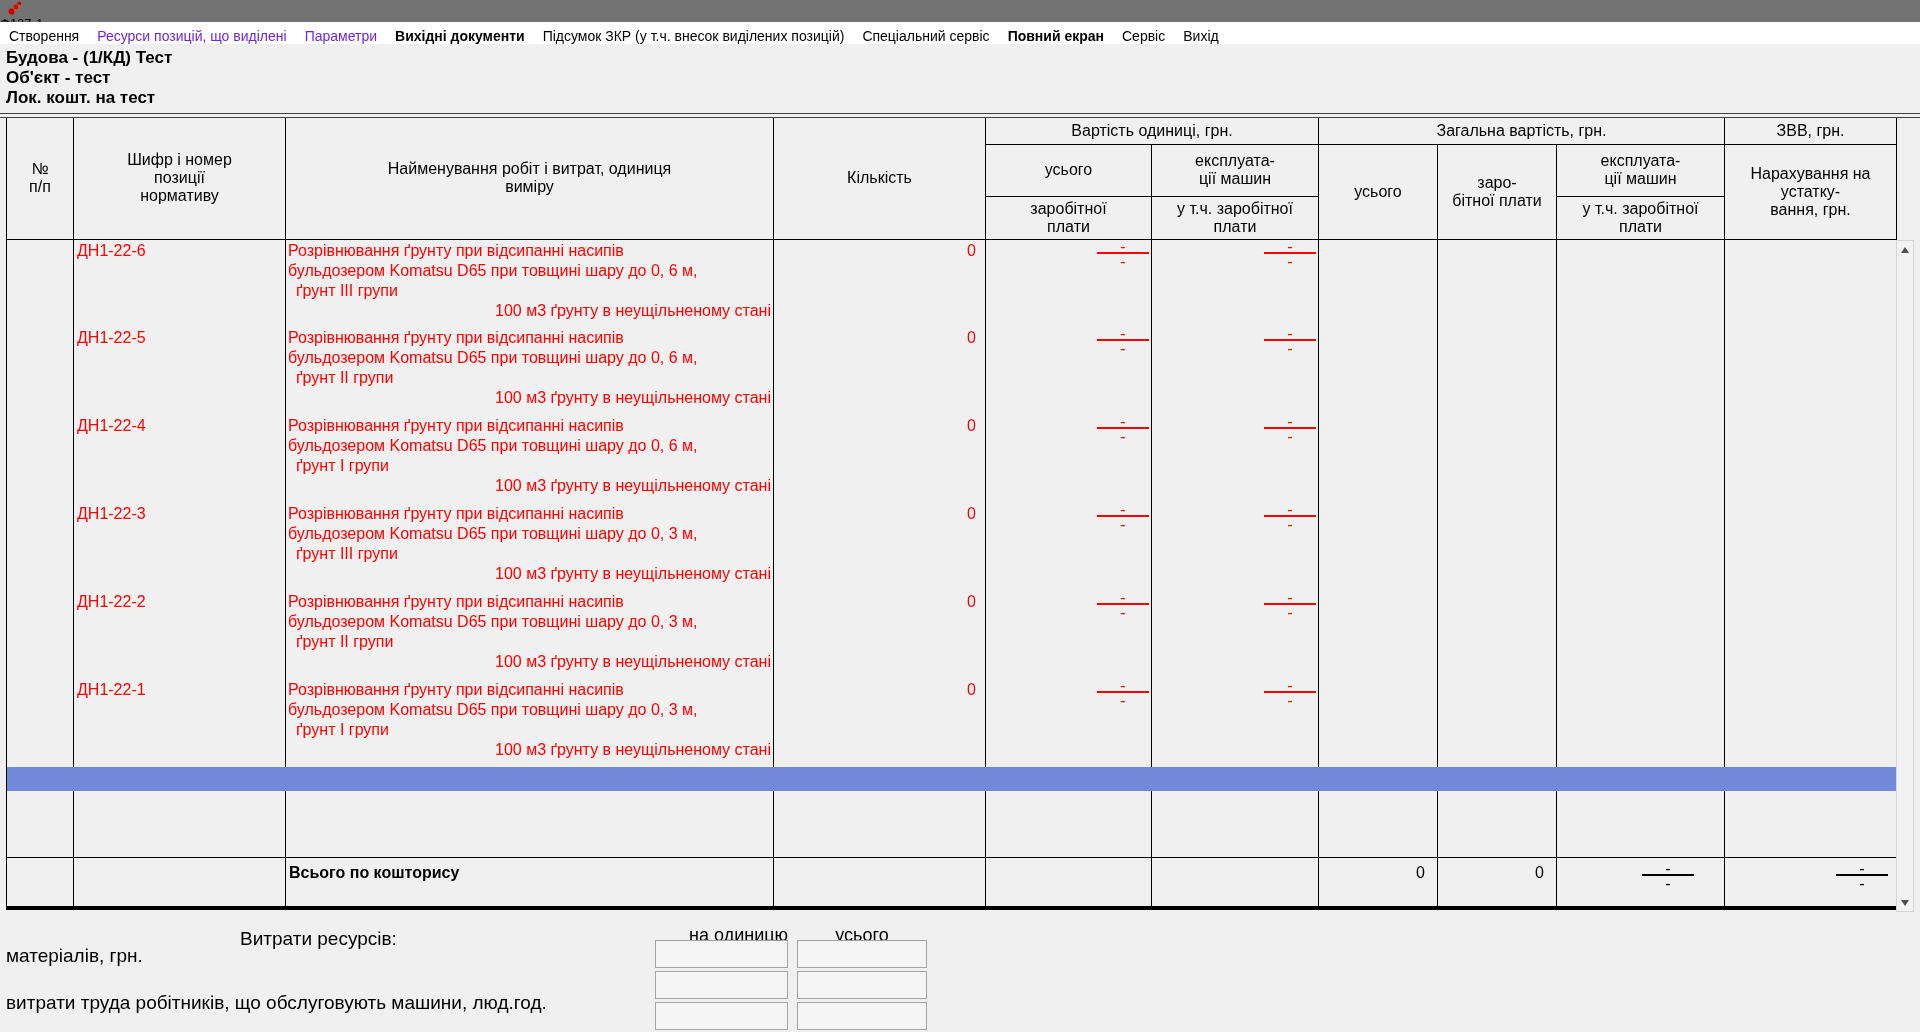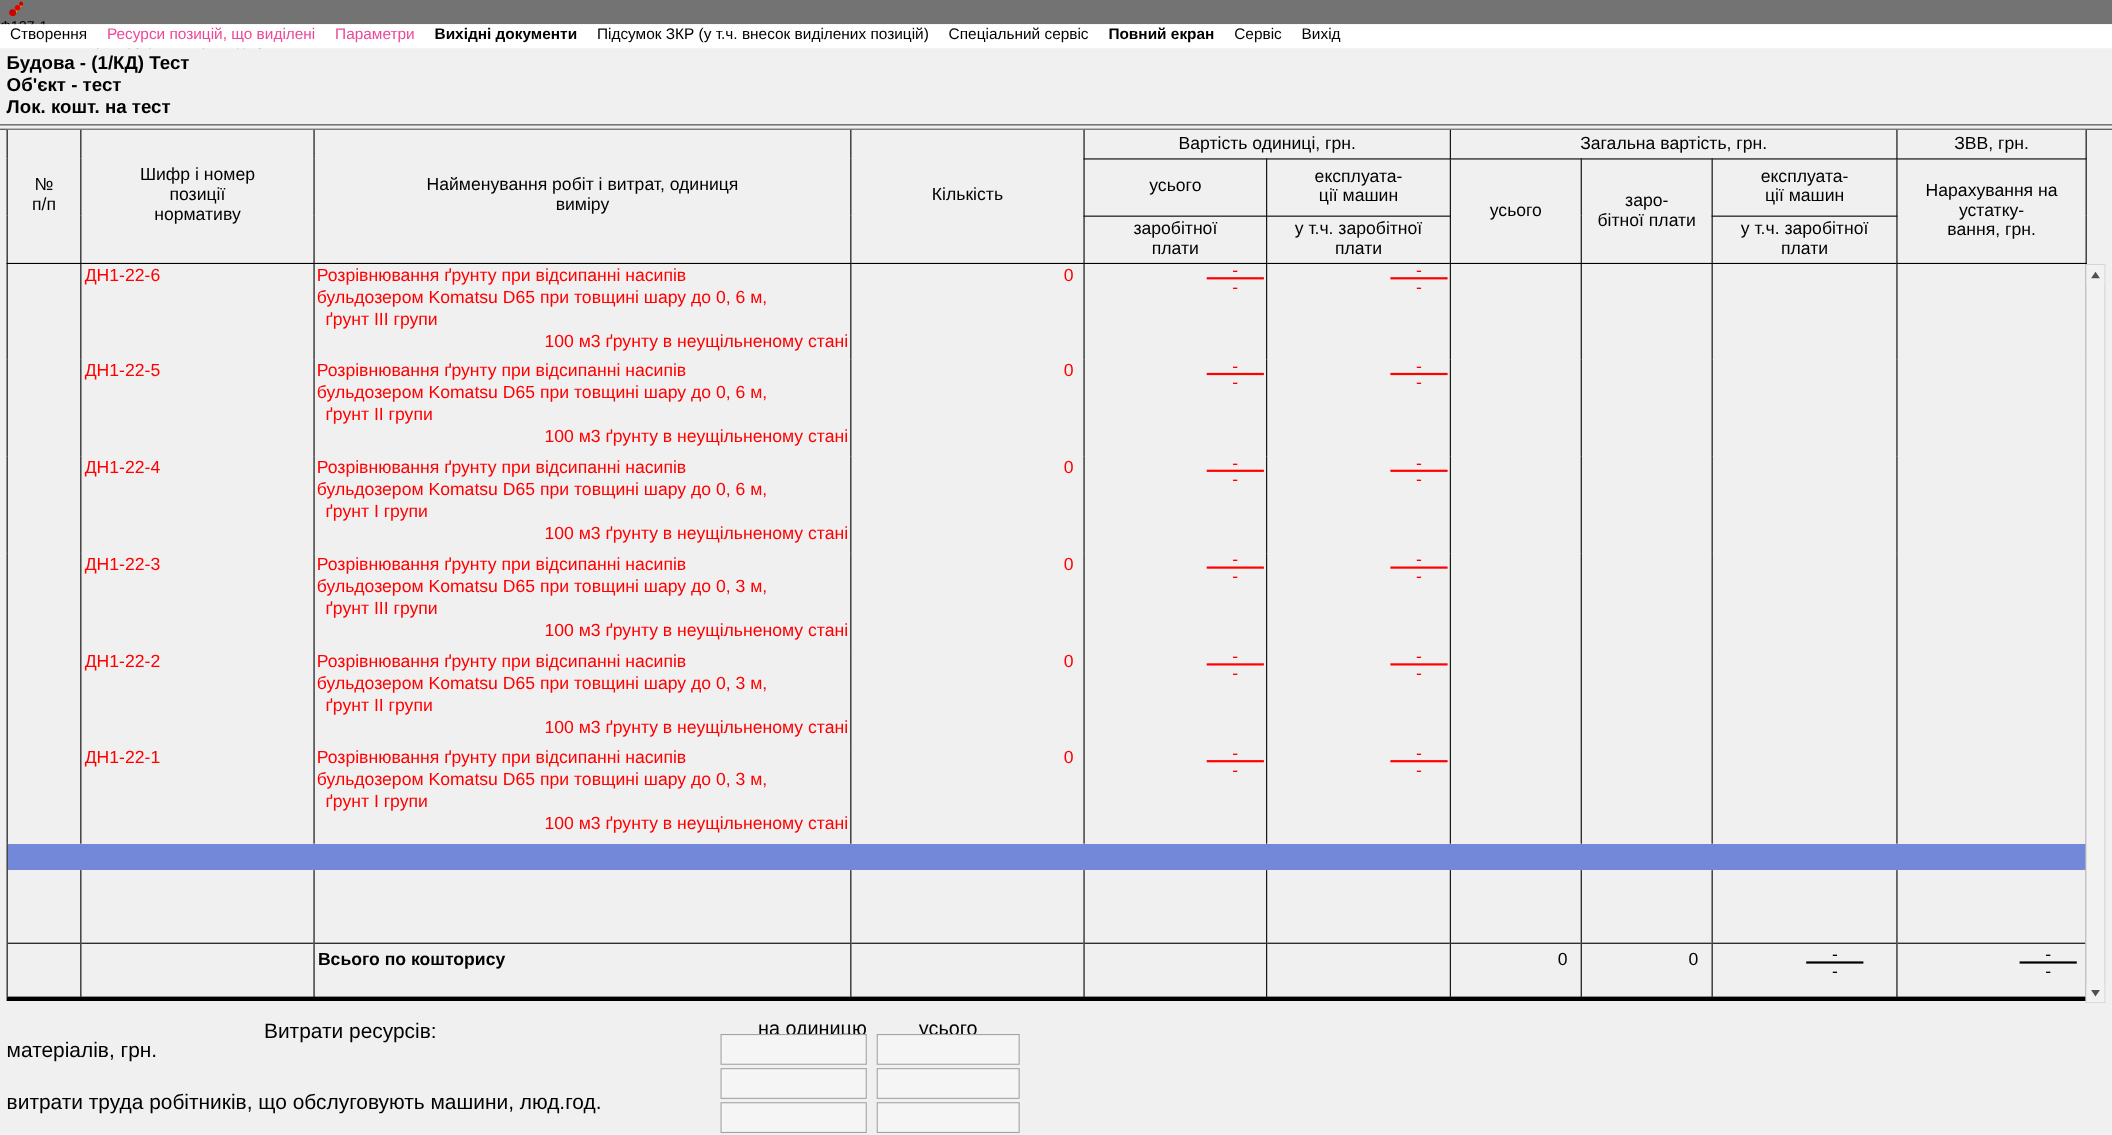--- a/index.html
+++ b/index.html
@@ -11,23 +11,23 @@
               display:flex; align-items:flex-start;flex-direction:column; }
   .app-icon { width:16px; height:16px; margin:0 10px 0 7px; flex:0 0 auto; }
   .tb-code  { font-size:13px; }
   .tb-title { font-size:12px; margin-left:42px; }
   .tb-buttons { margin-left:auto; display:flex; height:22px; }
   .tb-btn { width:45px; height:22px; display:flex; align-items:center; justify-content:center; }
   .tb-btn svg { display:block; }
 
   
   .menubar { position:absolute; left:0; top:22px; width:1920px; height:22px; background:#ffffff;
-             display:flex; align-items:flex-start; font-size:14px; }
+             display:flex; align-items:flex-end; font-size:14px; }
   .menu-item { padding:0 9px; white-space:nowrap; cursor:default; }
-  .menu-item.disabled { color:#ec4899; }
+  .menu-item.disabled { color:#6d28d9; }
   .menu-item.bold { font-weight:bold; }
 
   
   .doc-header { position:absolute; left:0; top:44px; width:1920px; height:69px; background:#f0f0f0;
                 padding:4px 0 0 6px; }
   .doc-header div { font-size:17px; font-weight:bold; line-height:20px; white-space:nowrap; }
 
   .separator { position:absolute; left:0; top:113px; width:1920px; height:5px;
                border-top:1px solid #404040; border-bottom:1px solid #404040; }
 

